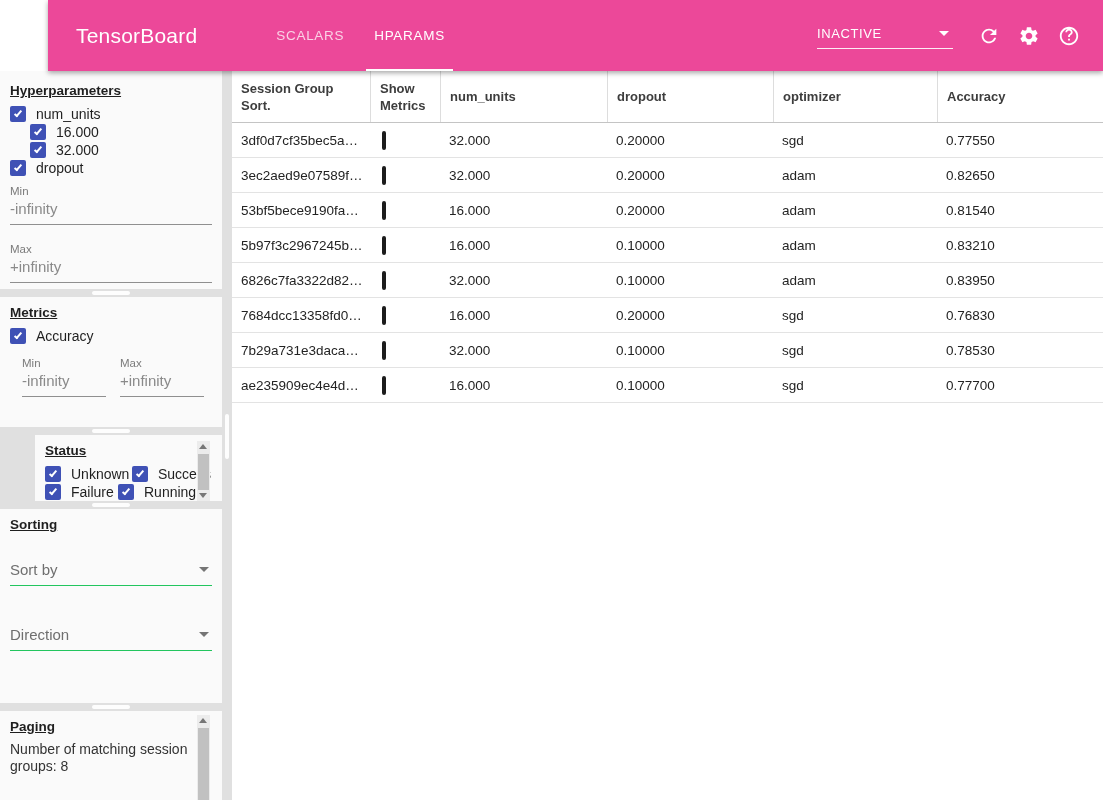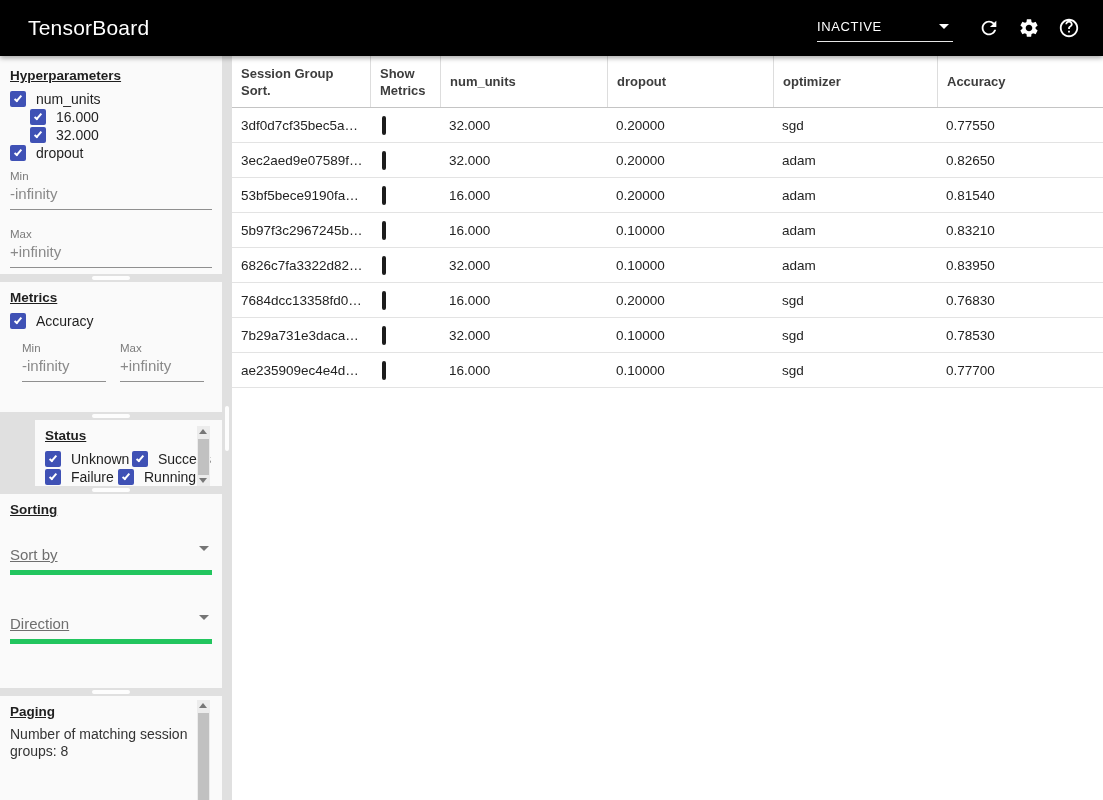--- a/index.html
+++ b/index.html
@@ -6,24 +6,25 @@
   html, body { margin: 0; padding: 0; }
   body {
     width: 1103px; height: 800px; overflow: hidden;
     font-family: "Liberation Sans", sans-serif;
     background: #fff; color: #212121;
   }
   .app { width: 1103px; height: 800px; display: flex; flex-direction: column; }
 
   
   .appbar {
-    height: 56px; flex: none; background: #000000;
+    height: 71px; flex: none; background: #ec4899;
     display: flex; align-items: center;
     position: relative; z-index: 10;
     box-shadow: 0 2px 5px rgba(0,0,0,0.35);
+    margin-left: 48px;
   }
   .logo { color: #fff; font-size: 21px; margin-left: 28px; letter-spacing: 0.2px; }
   .appnav { display: flex; height: 100%; margin-left: 64px; }
   .appnav-tab {
     display: flex; align-items: center; padding: 0 15px;
     color: rgba(255,255,255,0.75); font-size: 13.5px; letter-spacing: 0.7px;
     position: relative; cursor: pointer;
   }
   .appnav-tab.active { color: #fff; }
   .appnav-tab.active::after {
@@ -93,23 +94,23 @@
   .optgroup { margin-top: 14px; }
   .fieldrow { display: flex; gap: 14px; margin: 12px 0 0 12px; }
   .fieldrow .field { width: 84px; }
 
   .statrow { display: flex; align-items: center; height: 18px; }
   .statpair { display: flex; align-items: flex-start; }
   .statpair.w1 { width: 87px; }
   .statpair.w2 { width: 73px; }
 
   .select {
-    display: flex; justify-content: space-between;
-    border-bottom: 5px solid #22c55e; padding-bottom: 7px;
-    color: #6f6f6f; font-size: 15px; cursor: pointer; text-decoration: underline;
+    display: flex; align-items: center; justify-content: space-between;
+    border-bottom: 1px solid #22c55e; padding-bottom: 7px;
+    color: #6f6f6f; font-size: 15px; cursor: pointer;
   }
   .select.s1 { margin-top: 28px; }
   .select.s2 { margin-top: 40px; }
   .caret-gray {
     width: 0; height: 0; border-left: 5px solid transparent;
     border-right: 5px solid transparent; border-top: 5px solid #757575;
     margin-right: 3px;
   }
   .pagingtext { font-size: 14px; color: #333; line-height: 17px; width: 185px; margin-top: 4px; }
 
@@ -176,20 +177,24 @@
   }
   .tbody-rest { flex: 1; background: #fff; }
 </style>
 </head>
 <body>
 
 <div class="app">
 
   <header class="appbar">
     <div class="logo">TensorBoard</div>
+    <nav class="appnav">
+      <div class="appnav-tab">SCALARS</div>
+      <div class="appnav-tab active">HPARAMS</div>
+    </nav>
     <div class="spacer"></div>
     <div class="status-select">
       <span>INACTIVE</span>
       <span class="caret-white"></span>
     </div>
     <button class="iconbtn">
       <span>
         <svg width="22" height="22" viewBox="0 0 24 24" fill="#fff">
             <path d="M17.65 6.35A7.96 7.96 0 0 0 12 4c-4.42 0-7.99 3.58-7.99 8s3.57 8 7.99 8c3.73 0 6.84-2.55 7.73-6h-2.08A5.99 5.99 0 0 1 12 18c-3.31 0-6-2.69-6-6s2.69-6 6-6c1.66 0 3.14.69 4.22 1.78L13 11h7V4l-2.35 2.35z"></path>
           </svg>

